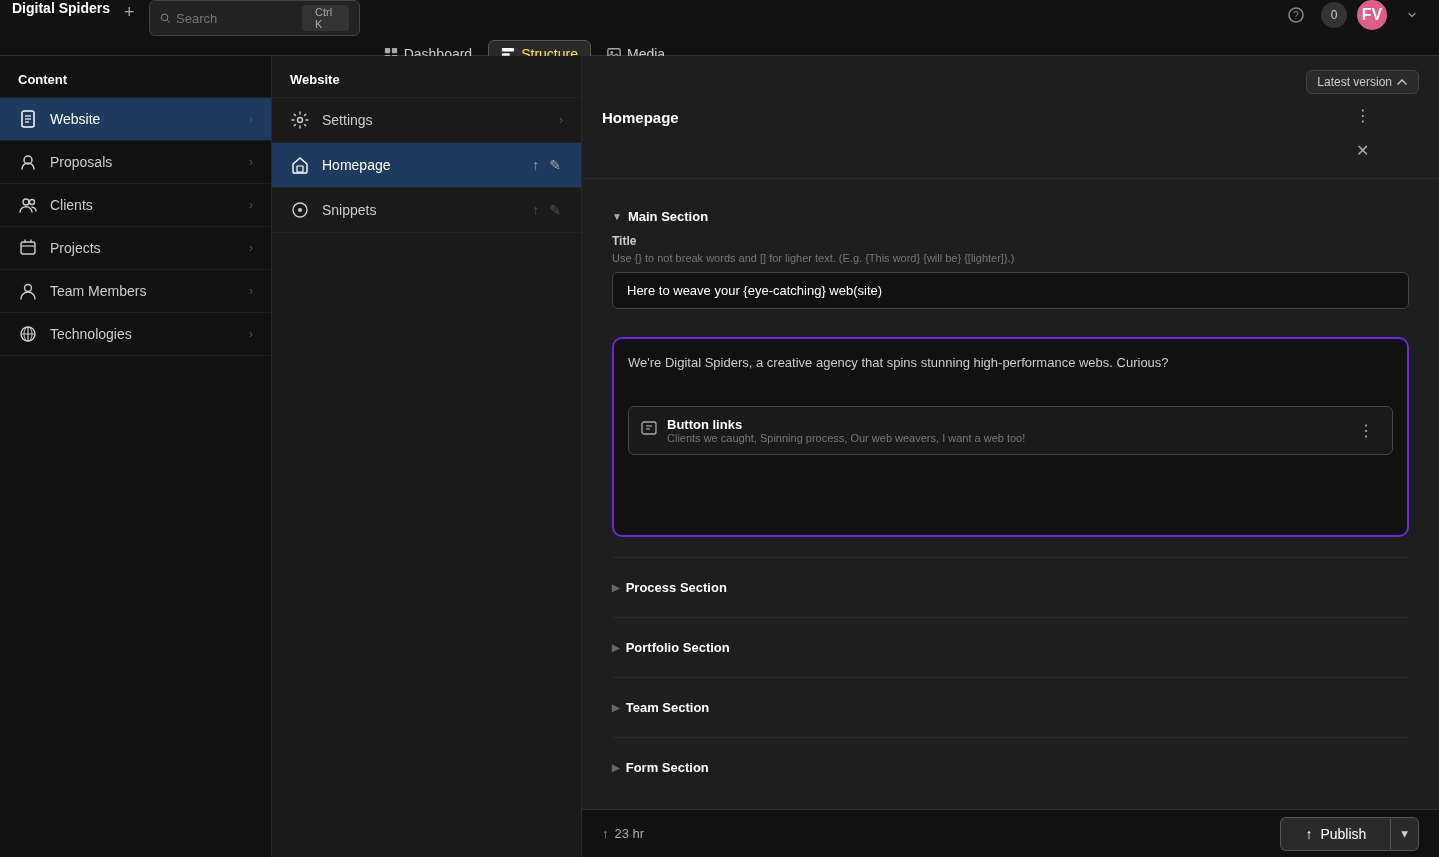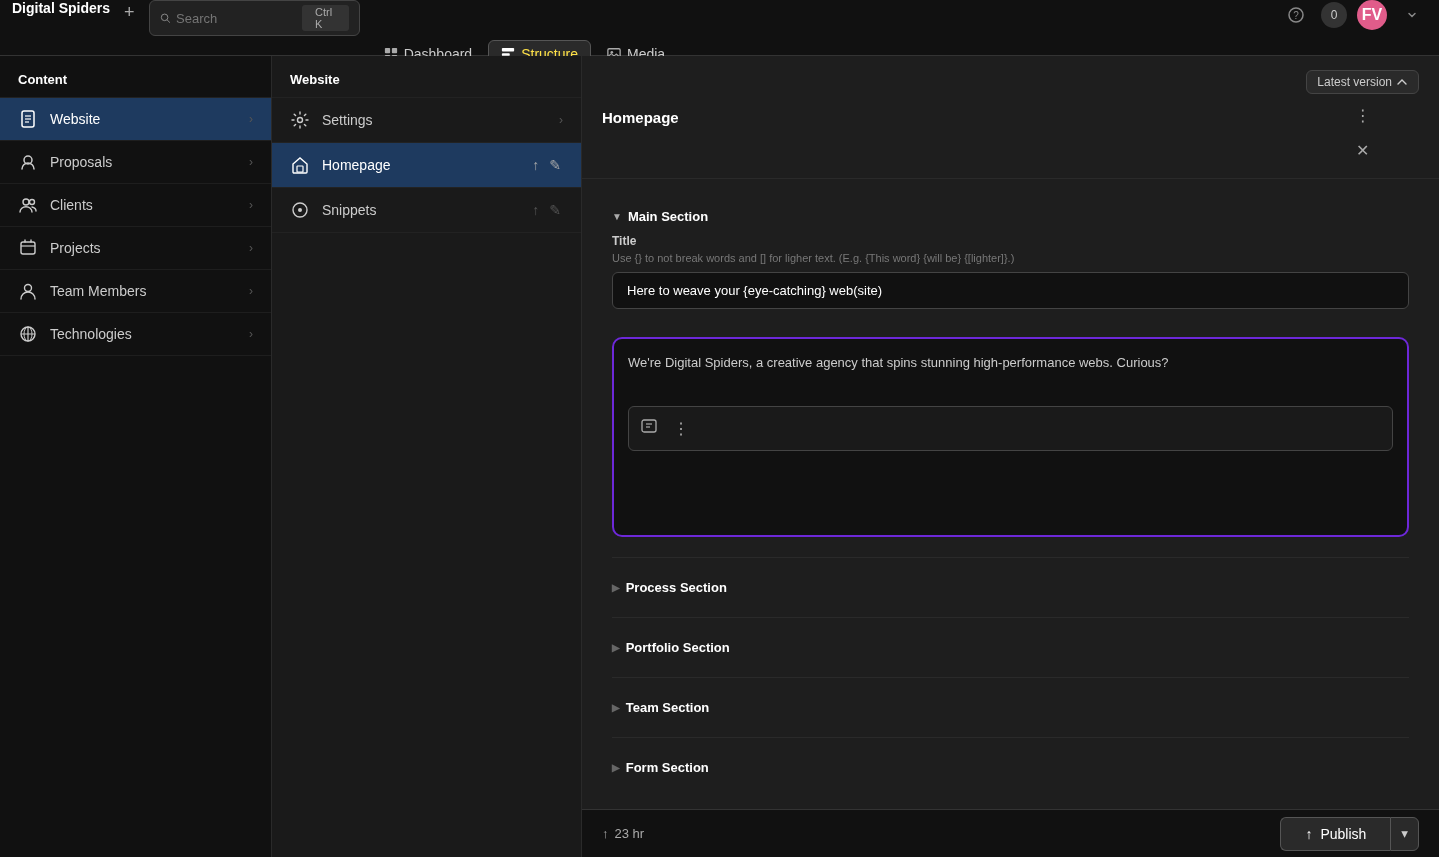--- a/index.html
+++ b/index.html
@@ -302,20 +302,24 @@
             <p>We're Digital Spiders, a creative agency that spins stunning high-performance webs. Curious?</p>
             <br>
             <div class="button-links-item">
               <span class="button-links-icon">
                 <svg width="16" height="16" viewBox="0 0 16 16" fill="none">
                   <rect x="1" y="2" width="14" height="12" rx="2" stroke="#aaa" stroke-width="1.3"></rect>
                   <line x1="5" y1="6" x2="11" y2="6" stroke="#aaa" stroke-width="1.2"></line>
                   <line x1="5" y1="9" x2="9" y2="9" stroke="#aaa" stroke-width="1.2"></line>
                 </svg>
               </span>
+              <div class="button-links-content">
+                <div class="button-links-title">Button links</div>
+                <div class="button-links-sub">Clients we caught, Spinning process, Our web weavers, I want a web too!</div>
+              </div>
               <button class="button-links-more">⋮</button>
             </div>
           </div>
         </div>
       </div>
 
       <div class="section-collapsed">
         <div class="section-header">
           <span class="triangle">▶</span>
           <span>Process Section</span>

